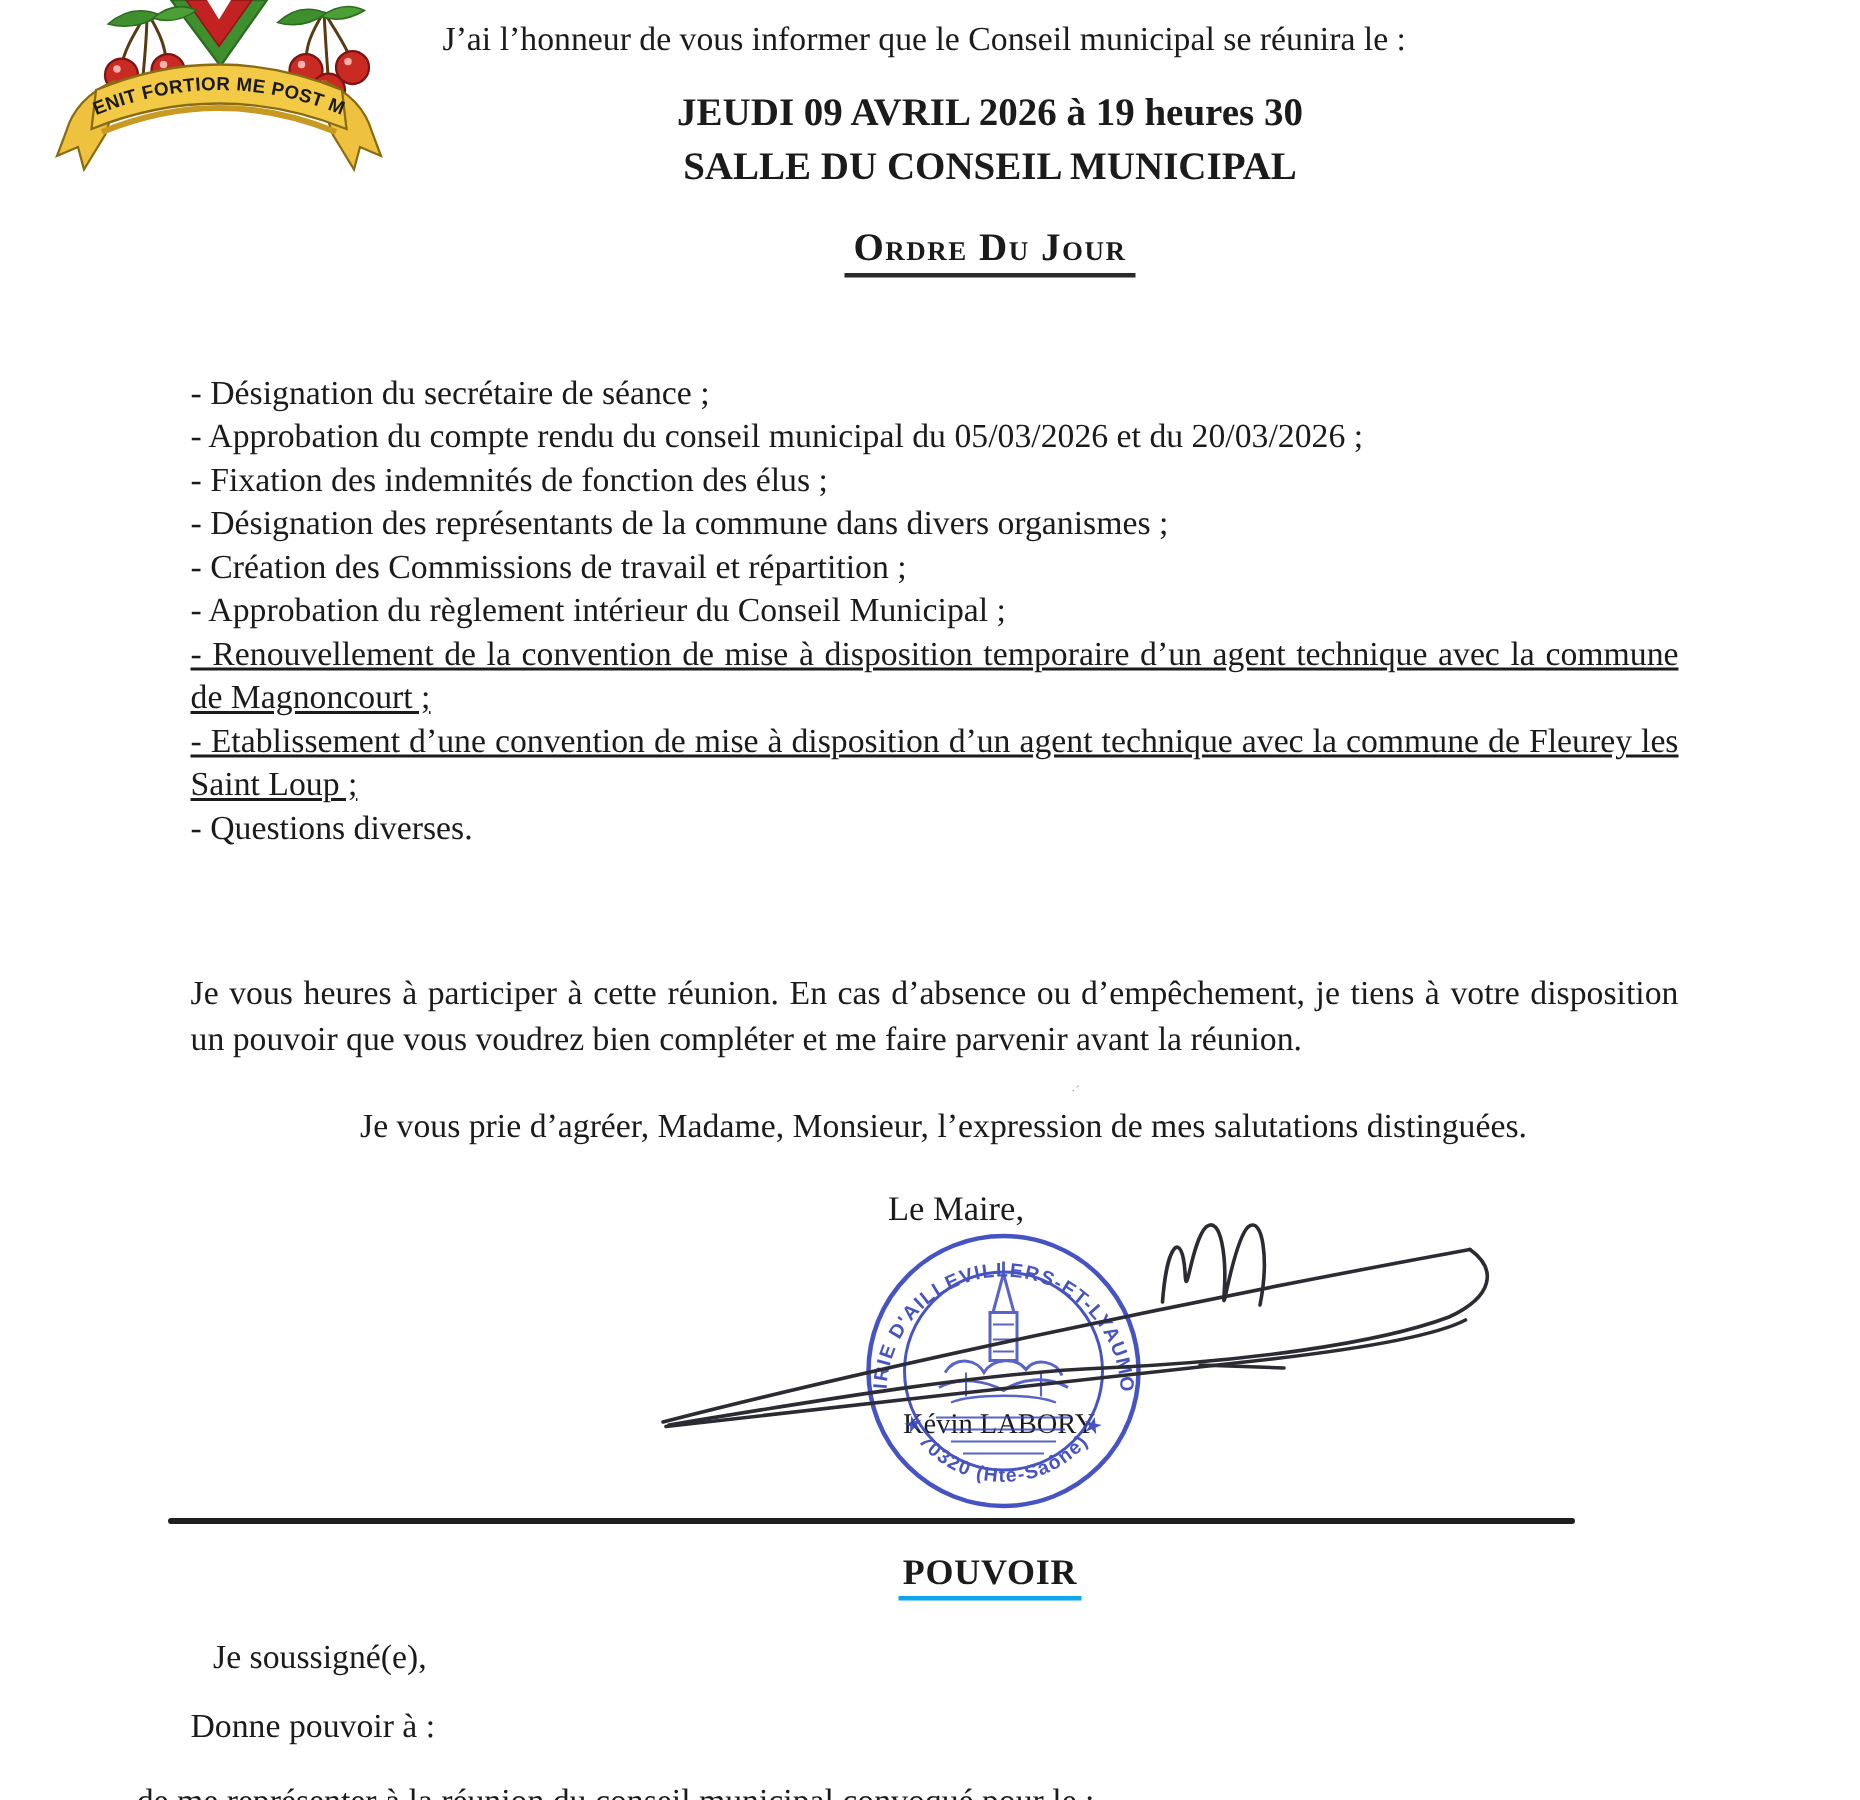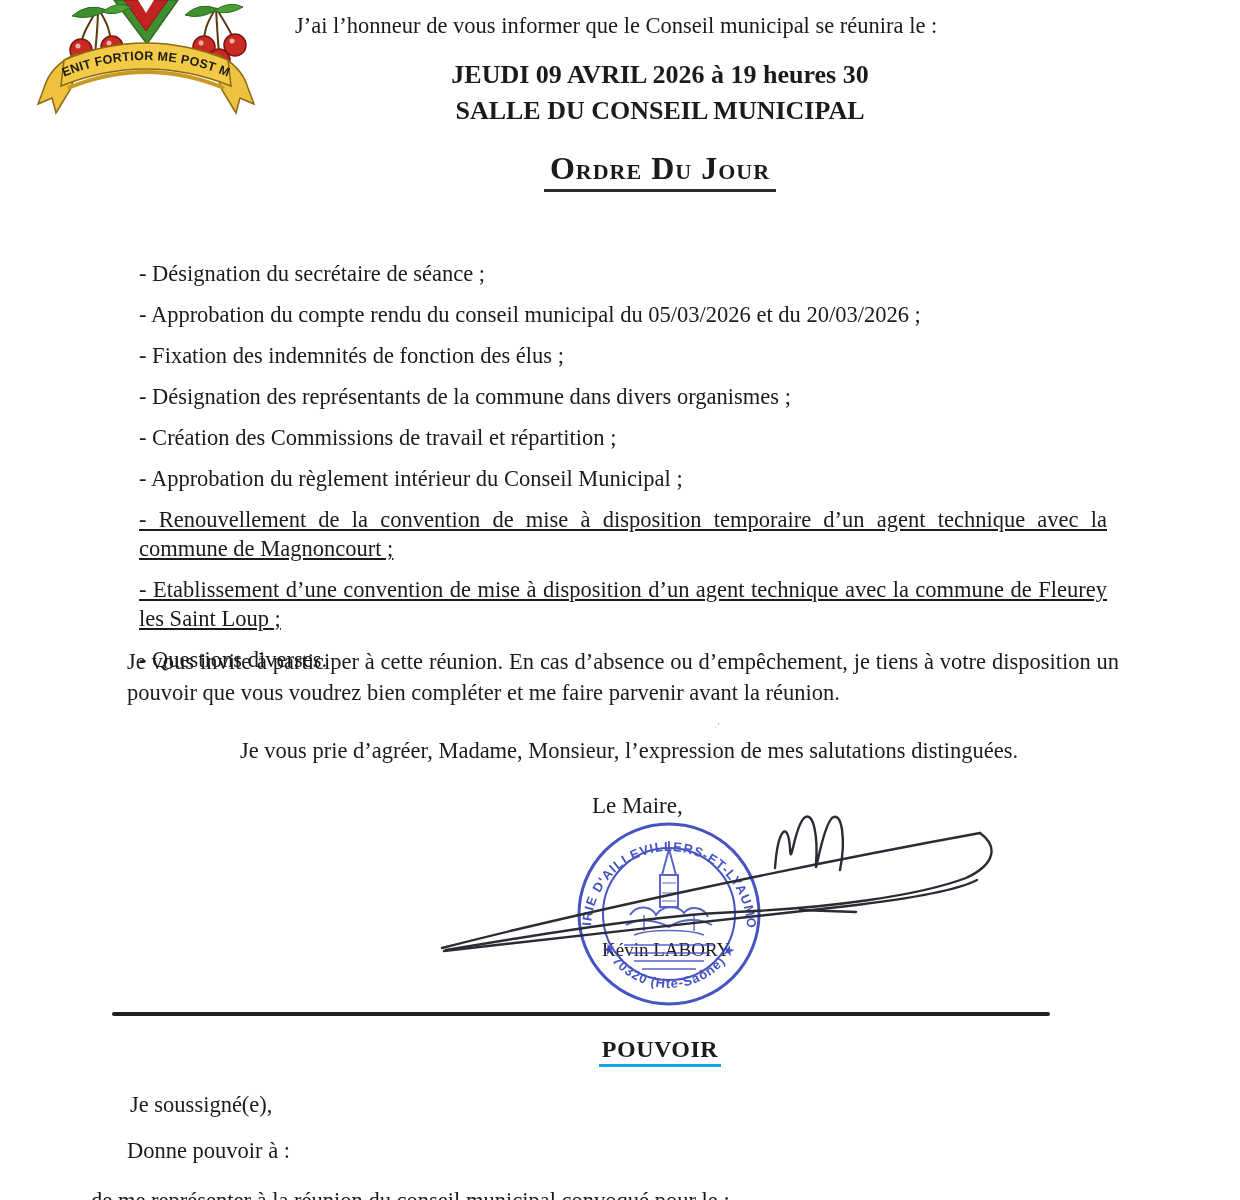--- a/index.html
+++ b/index.html
@@ -10,38 +10,38 @@
   }
   .abs{position:absolute;}
   .body-text{font-size:22.5px;line-height:29px;}
   .intro{left:295px;top:11px;width:740px;}
   .headline-wrap{left:70px;width:1180px;text-align:center;}
   .headline{font-weight:bold;font-size:26px;margin-top:43px;}
   .date-line{top:60px;}
   .place-line{top:96px;}
   .agenda-heading-wrap{top:150px;}
   .agenda-heading{
-    display:inline-block;font-weight:bold;font-size:32px;
+    display:inline-block;font-weight:bold;font-size:26px;
     font-variant:small-caps;letter-spacing:1px;
     border-bottom:3px solid #2a2a2a;padding:0 6px 2px 6px;
   }
   .agenda{left:127px;top:247px;width:992px;}
-  .agenda-item{margin:12px;}
+  .agenda-item{margin:0;}
   .agenda-item.justify{text-align:justify;line-height:29px;text-decoration:underline;}
   .invite{left:127px;top:646px;width:992px;text-align:justify;line-height:31px;}
   .closing{left:240px;top:736px;width:900px;}
   .le-maire{left:592px;top:793px;font-size:23px;}
   .signatory{left:602px;top:939px;font-size:19px;}
   .rule{left:112px;top:1012px;width:938px;height:4px;background:#1f1f1f;border-radius:2px;}
   .pouvoir-wrap{top:1036px;}
   .pouvoir-heading{
     display:inline-block;font-weight:bold;font-size:24px;letter-spacing:0.5px;
     border-bottom:3px solid #0ea5e9;padding:0 3px 1px 3px;
   }
-  .soussigne{left:130px;top:1090px;}
+  .soussigne{left:142px;top:1090px;}
   .donne{left:127px;top:1136px;}
   .represent{left:78px;top:1186px;width:1000px;}
   .artifact{left:714px;top:722px;font-size:9px;color:#9a9a9a;}
   svg{display:block;}
   .stamp-svg{opacity:0.92;}
 </style>
 </head>
 <body>
 
 <div class="abs" style="left:18px;top:0;">
@@ -110,21 +110,21 @@
   <div class="agenda-item">- Approbation du compte rendu du conseil municipal du 05/03/2026 et du 20/03/2026 ;</div>
   <div class="agenda-item">- Fixation des indemnités de fonction des élus ;</div>
   <div class="agenda-item">- Désignation des représentants de la commune dans divers organismes ;</div>
   <div class="agenda-item">- Création des Commissions de travail et répartition ;</div>
   <div class="agenda-item">- Approbation du règlement intérieur du Conseil Municipal ;</div>
   <div class="agenda-item justify">- Renouvellement de la convention de mise à disposition temporaire d’un agent technique avec la commune de Magnoncourt ;</div>
   <div class="agenda-item justify">- Etablissement d’une convention de mise à disposition d’un agent technique avec la commune de Fleurey les Saint Loup ;</div>
   <div class="agenda-item">- Questions diverses.</div>
 </div>
 
-<div class="abs body-text invite">Je vous invite à participer à cette réunion. En cas d’absence ou d’empêchement, je tiens à votre disposition un pouvoir que vous voudrez bien compléter et me faire parvenir avant la réunion.</div>
+<div class="abs body-text invite">Je vous heures à participer à cette réunion. En cas d’absence ou d’empêchement, je tiens à votre disposition un pouvoir que vous voudrez bien compléter et me faire parvenir avant la réunion.</div>
 
 <div class="abs body-text closing">Je vous prie d’agréer, Madame, Monsieur, l’expression de mes salutations distinguées.</div>
 
 <div class="abs artifact">·´</div>
 
 <div class="abs le-maire">Le Maire,</div>
 <div class="abs signatory">Kévin LABORY</div>
 
 <div class="abs" style="left:574px;top:819px;">
   <svg class="stamp-svg" width="190" height="190" viewBox="0 0 190 190">

